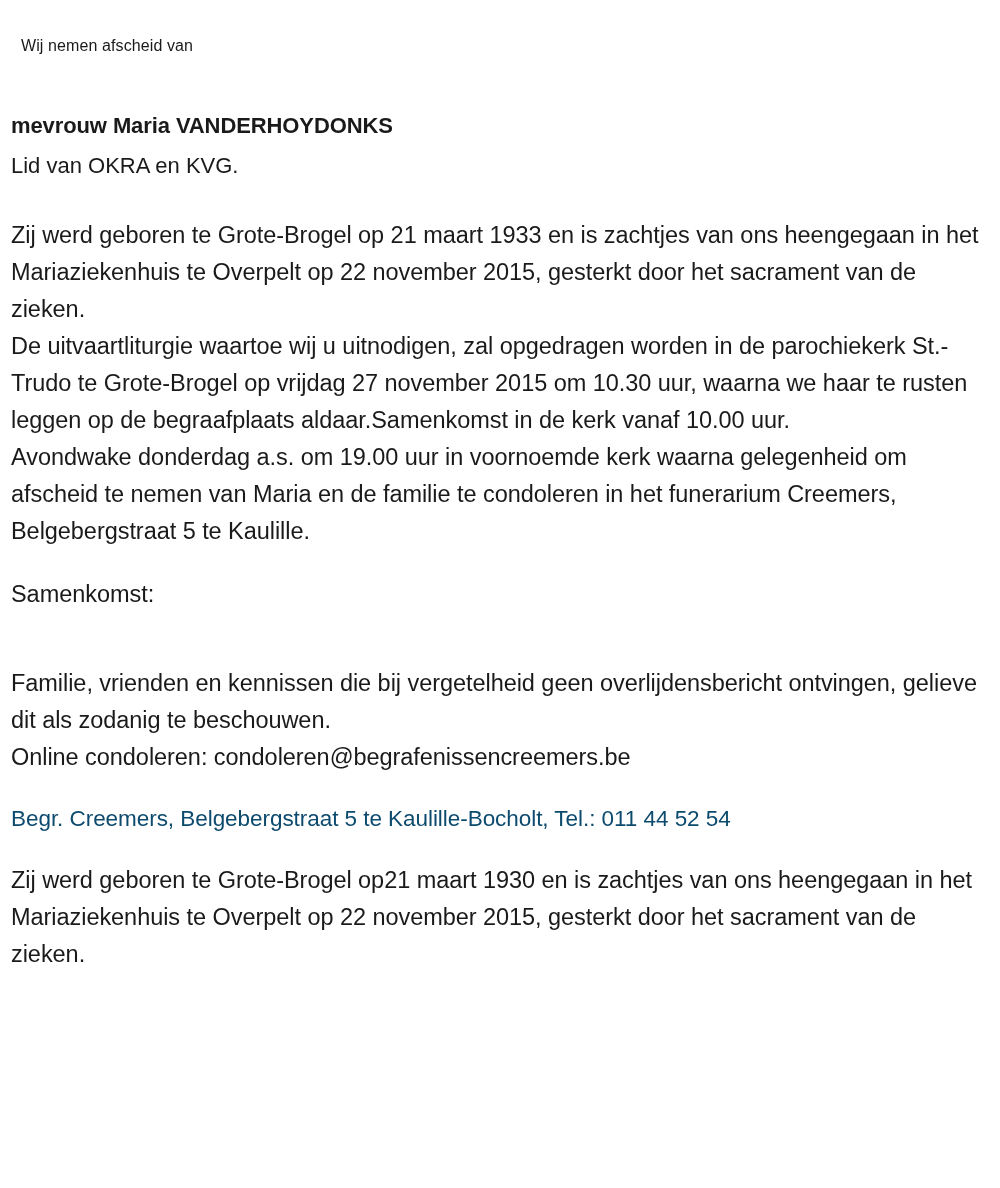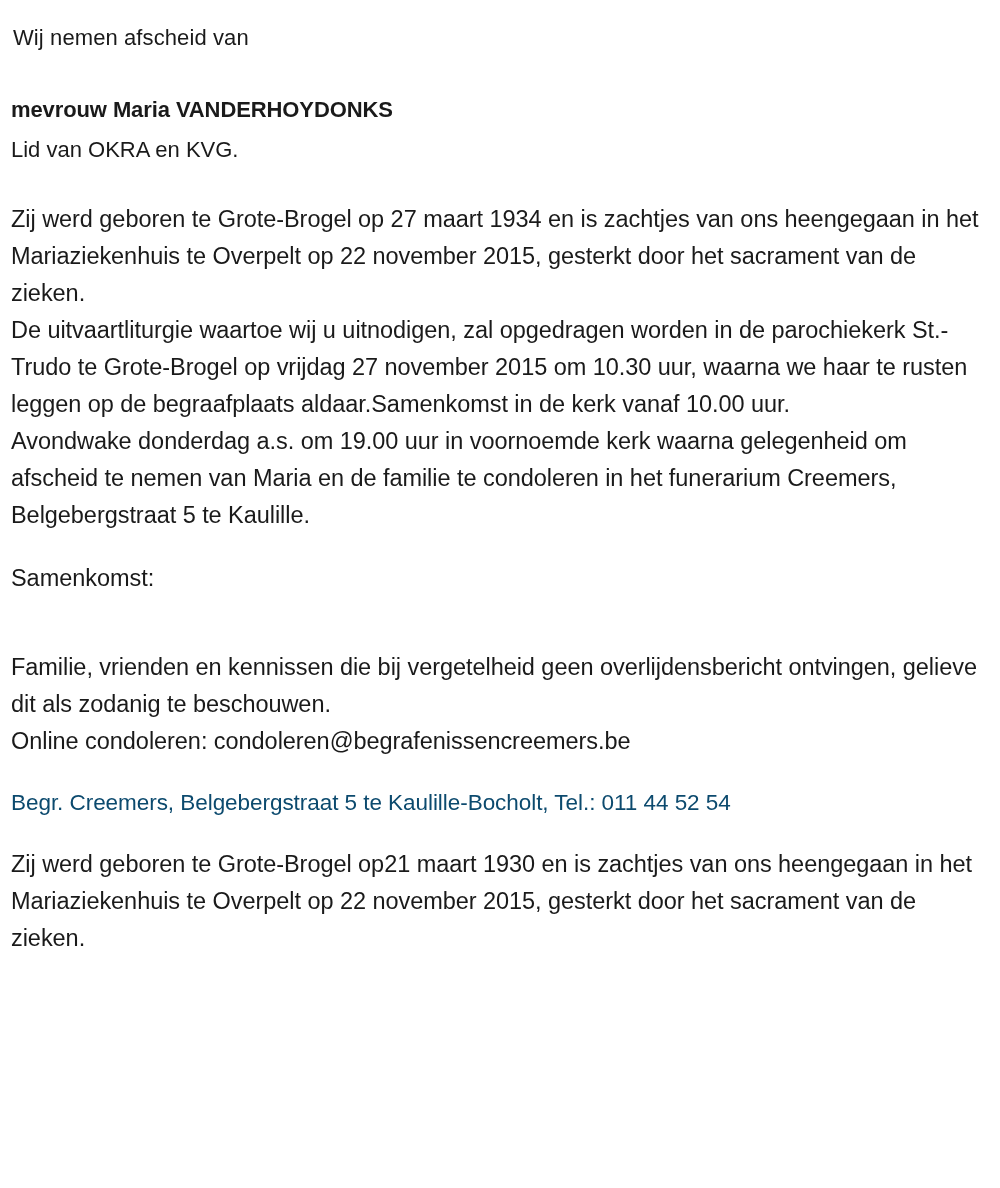--- a/index.html
+++ b/index.html
@@ -15,24 +15,24 @@
     -webkit-font-smoothing: antialiased;
     overflow: hidden;
   }
   .page {
     box-sizing: border-box;
     width: 1000px;
     height: 1188px;
     padding: 12px 10px 0 11px;
   }
   .lede {
-    font-size: 22px;
+    font-size: 16px;
     line-height: 32px;
     font-weight: 400;
-    margin: 2px;
+    margin: 10px;
     padding-top: 8px;
     letter-spacing: 0.1px;
   }
   .deceased-name {
     font-size: 22px;
     line-height: 36px;
     font-weight: 700;
     margin: 0;
     padding-top: 36px;
     letter-spacing: -0.1px;
@@ -71,21 +71,21 @@
 <div class="page">
 
   <p class="lede">Wij nemen afscheid van</p>
 
   <h1 class="deceased-name">mevrouw Maria VANDERHOYDONKS</h1>
 
   <p class="membership">Lid van OKRA en KVG.</p>
 
   <div class="gap-lg"></div>
 
-  <p class="body-block">Zij werd geboren te Grote-Brogel op 27 maart 1934 en is zachtjes van ons heengegaan in het Mariaziekenhuis te Overpelt op 22 november 2015, gesterkt door het sacrament van de zieken.</p>
+  <p class="body-block">Zij werd geboren te Grote-Brogel op 21 maart 1933 en is zachtjes van ons heengegaan in het Mariaziekenhuis te Overpelt op 22 november 2015, gesterkt door het sacrament van de zieken.</p>
 
   <p class="body-block">De uitvaartliturgie waartoe wij u uitnodigen, zal opgedragen worden in de parochiekerk St.-Trudo te Grote-Brogel op vrijdag 27 november 2015 om 10.30 uur, waarna we haar te rusten leggen op de begraafplaats aldaar.Samenkomst in de kerk vanaf 10.00 uur.</p>
 
   <p class="body-block">Avondwake donderdag a.s. om 19.00 uur in voornoemde kerk waarna gelegenheid om afscheid te nemen van Maria en de familie te condoleren in het funerarium Creemers, Belgebergstraat 5 te Kaulille.</p>
 
   <div class="gap-md"></div>
 
   <p class="body-block">Samenkomst:</p>
 
   <div class="gap-md"></div>

